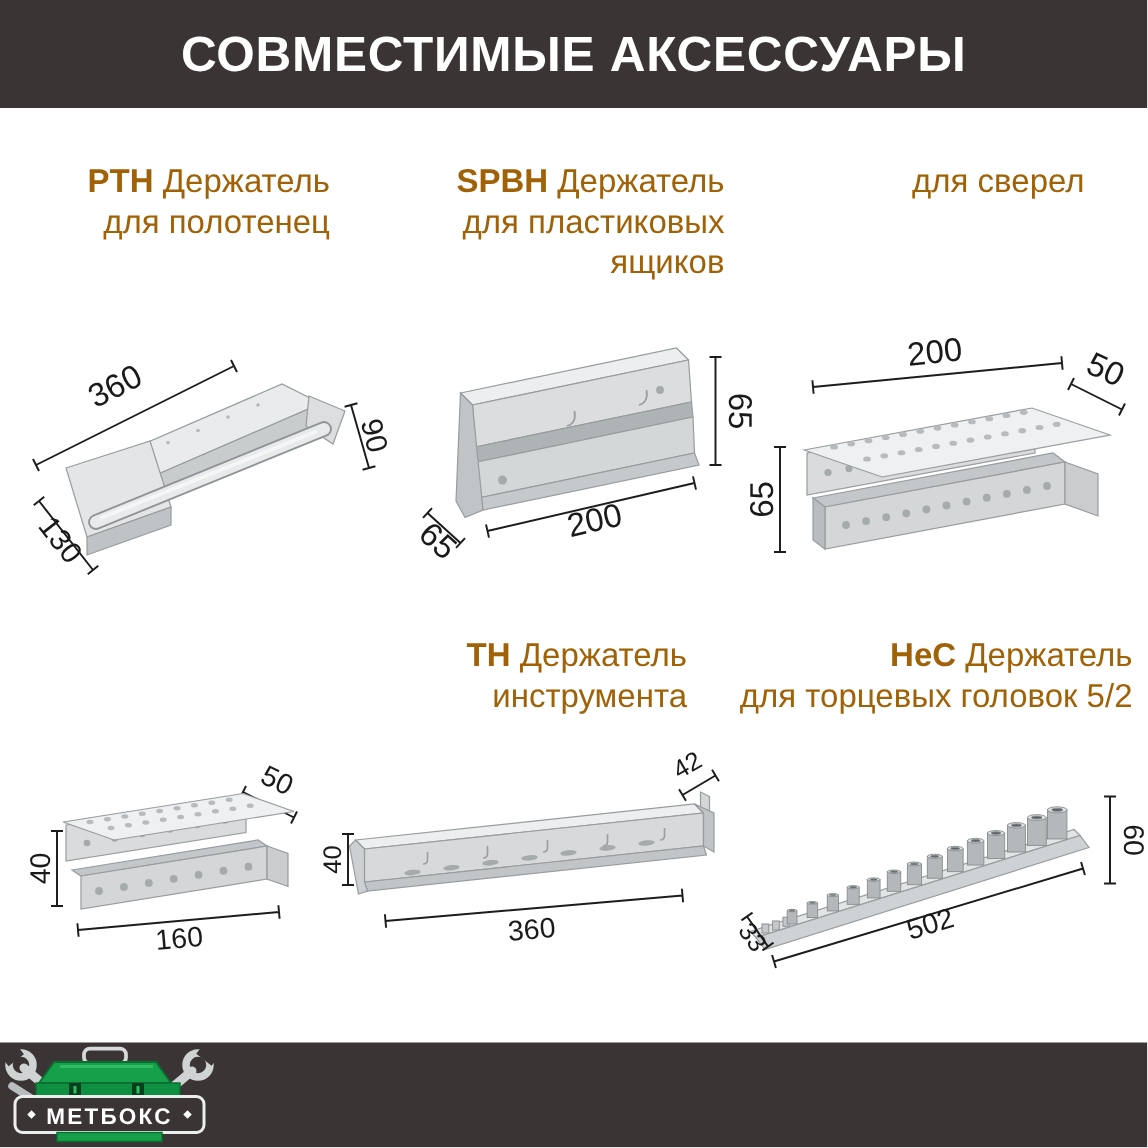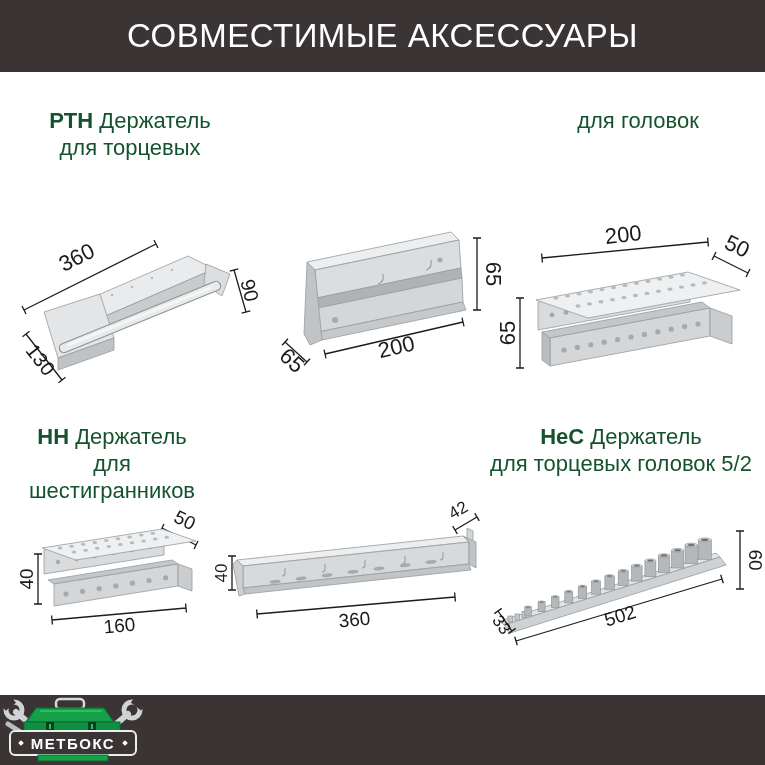--- a/index.html
+++ b/index.html
@@ -1,23 +1,23 @@
 <!DOCTYPE html>
 <html><head>
 <meta charset="utf-8">
 <style>
   html,body{margin:0;padding:0;background:#ffffff;}
   #stage{position:relative;width:765px;height:765px;background:#ffffff;overflow:hidden;
          font-family:"Liberation Sans",sans-serif;}
   
   .header{position:absolute;left:0;top:0;width:765px;height:72px;background:#3b3435;
           display:flex;align-items:center;justify-content:center;}
-  .header h1{margin:0;color:#ffffff;font-size:33px;font-weight:normal;letter-spacing:.5px;}
+  .header h1{margin:0;color:#ffffff;font-size:33px;font-weight:bold;letter-spacing:.5px;}
   
-  .ptitle{position:absolute;text-align:center;font-size:22px;line-height:1.22;color:#14532d;}
+  .ptitle{position:absolute;text-align:right;font-size:22px;line-height:1.22;color:#a16207;}
   .ptitle b{font-weight:bold;}
   
   .ill{position:absolute;}
   svg{display:block;overflow:visible;}
   .dim{fill:#1a1a1a;font-family:"Liberation Sans",sans-serif;}
   .dimln{stroke:#1c1c1c;stroke-width:1.3;fill:none;}
   .mstroke{stroke:#979c9e;stroke-width:.8;}
   
   .footer{position:absolute;left:0;top:695px;width:765px;height:70px;background:#3b3435;}
   .logo{position:absolute;left:0;top:698px;}
@@ -26,32 +26,37 @@
 <body>
 
 <div id="stage">
 
   <div class="header">
     <h1>СОВМЕСТИМЫЕ АКСЕССУАРЫ</h1>
   </div>
 
   <div class="ptitle" style="left:40px;top:108px;width:180px;">
     <div><b>PTH</b> <span>Держатель</span></div>
-    <div>для торцевых</div>
+    <div>для полотенец</div>
     <div></div>
   </div>
+  <div class="ptitle" style="left:288px;top:108px;width:195px;">
+    <div><b>SPBH</b> <span>Держатель</span></div>
+    <div>для пластиковых</div>
+    <div>ящиков</div>
+  </div>
   <div class="ptitle" style="left:553px;top:108px;width:170px;">
-    <div>для головок</div>
+    <div>для сверел</div>
     <div></div>
   </div>
 
-  <div class="ptitle" style="left:28px;top:424px;width:168px;">
-    <div><b>HH</b> <span>Держатель</span></div>
-    <div>для</div>
-    <div>шестигранников</div>
+  <div class="ptitle" style="left:278px;top:424px;width:180px;">
+    <div><b>TH</b> <span>Держатель</span></div>
+    <div>инструмента</div>
+    <div></div>
   </div>
   <div class="ptitle" style="left:487px;top:424px;width:268px;">
     <div><b>HeC</b> <span>Держатель</span></div>
     <div>для торцевых головок 5/2</div>
     <div></div>
   </div>
 
   <div class="ill" style="left:10px;top:212px;">
     <svg width="246" height="185" viewBox="0 0 246 185">
       <path class="dimln" d="M14,98 L146,32 M12,94 L16,102 M144,28 L148,36"></path>

